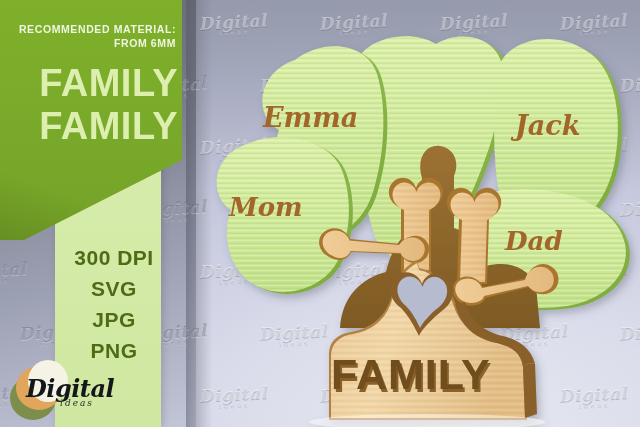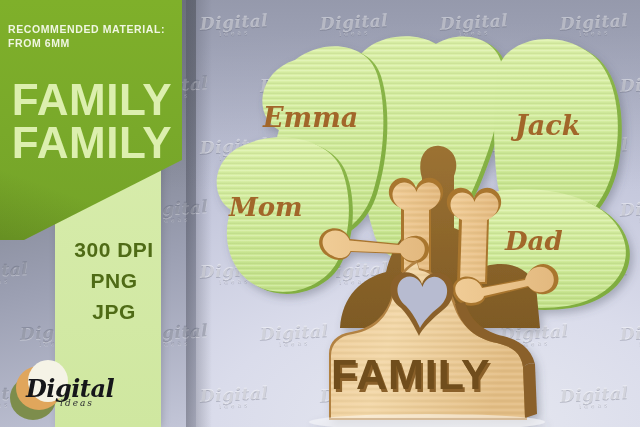--- a/index.html
+++ b/index.html
@@ -61,34 +61,34 @@
     clip-path:polygon(0 0, 182px 0, 182px 160px, 24px 240px, 0 240px);
     box-shadow:3px 3px 9px rgba(55,57,70,.30);
   }
   .ribbon-dark .notch-shadow{
     position:absolute;left:0;bottom:0;width:182px;height:92px;
     background:linear-gradient(200deg,rgba(0,0,0,0) 55%,rgba(40,55,10,.18) 100%);
   }
 
   .rec-line{
     position:absolute;left:8px;top:22px;width:168px;
-    text-align:left;
+    text-align:right;
     font-size:10.5px;font-weight:700;letter-spacing:.6px;
     line-height:14px;color:#f0f6e2;
     font-family:"Liberation Sans", sans-serif;
   }
   .title{
-    position:absolute;left:6px;top:78px;width:172px;
-    text-align:center;color:#dcefae;
-    font-size:44px;font-weight:700;line-height:43px;
+    position:absolute;left:6px;top:62px;width:172px;
+    text-align:right;color:#dcefae;
+    font-size:38px;font-weight:700;line-height:43px;
     letter-spacing:.5px;
     font-family:"Liberation Sans", sans-serif;
   }
   .formats{
-    position:absolute;left:55px;top:234px;width:118px;
+    position:absolute;left:55px;top:242px;width:118px;
     text-align:center;color:#4f6b16;
     font-size:21px;font-weight:700;line-height:31px;letter-spacing:.5px;
     font-family:"Liberation Sans", sans-serif;
   }
   .formats div{white-space:nowrap;}
 
   
   .logo{position:absolute;left:4px;top:358px;width:130px;height:62px;}
   .logo .blob{position:absolute;border-radius:50% 50% 50% 50%;}
   .logo .b-green{left:6px;top:18px;width:46px;height:44px;background:#7d8d4c;border-radius:50%;}
@@ -185,22 +185,23 @@
     <div>FROM 6MM</div>
   </div>
 
   <div class="title">
     <div>FAMILY</div>
     <div>FAMILY</div>
   </div>
 
   <div class="formats" id="formats">
       <div>300 DPI</div>
+      <div>SVG</div>
+      <div>JPG</div>
       <div>PNG</div>
-      <div>JPG</div>
     </div>
 
   <div class="logo">
     <div class="blob b-green"></div>
     <div class="blob b-orange"></div>
     <div class="blob b-cream"></div>
     <div class="word">Digital</div>
     <div class="sub">ideas</div>
   </div>
 

